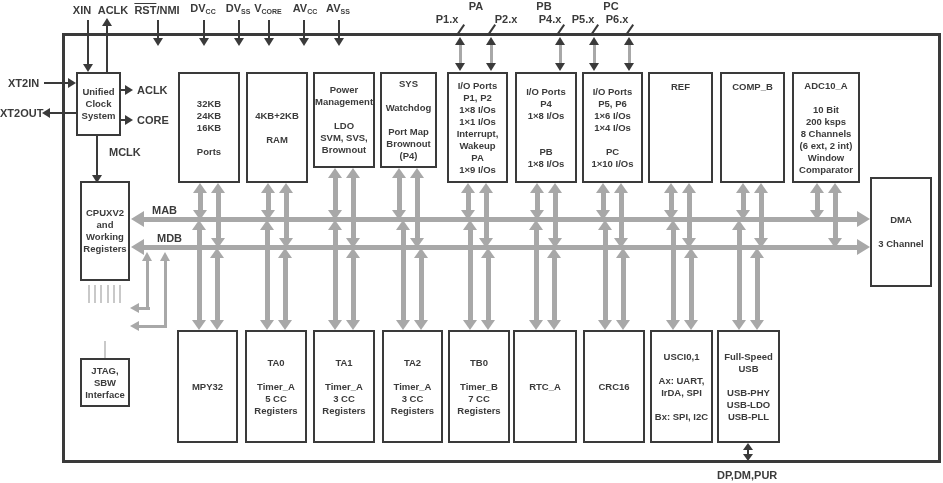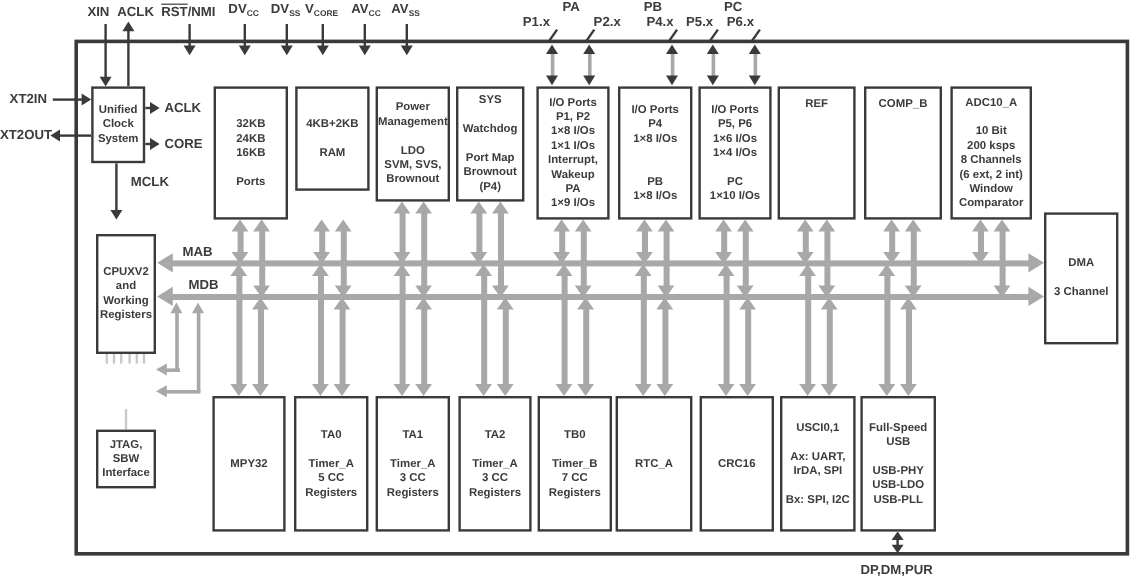--- a/index.html
+++ b/index.html
@@ -59,21 +59,21 @@
 Clock
 System</div>
     </div>
   <div class="block" style="left:178px;top:72px;width:62px;height:111px;">
       <div class="bt">32KB
 24KB
 16KB
 
 Ports</div>
     </div>
-  <div class="block" style="left:246px;top:72px;width:62px;height:87px;">
+  <div class="block" style="left:246px;top:72px;width:62px;height:111px;">
       <div class="bt">4KB+2KB
 
 RAM</div>
     </div>
   <div class="block" style="left:313px;top:72px;width:62px;height:96px;">
       <div class="bt">Power
 Management
 
 LDO
 SVM, SVS,
@@ -131,21 +131,21 @@
 (6 ext, 2 int)
 Window
 Comparator</div>
     </div>
   <div class="block" style="left:870px;top:177px;width:62px;height:110px;">
       <div class="bt">DMA
 
 3 Channel</div>
     </div>
 
-  <div class="block" style="left:80px;top:195px;width:50px;height:100px;">
+  <div class="block" style="left:80px;top:181px;width:50px;height:100px;">
       <div class="bt">CPUXV2
 and
 Working
 Registers</div>
     </div>
   <div class="block" style="left:80px;top:358px;width:50px;height:49px;">
       <div class="bt">JTAG,
 SBW
 Interface</div>
     </div>

